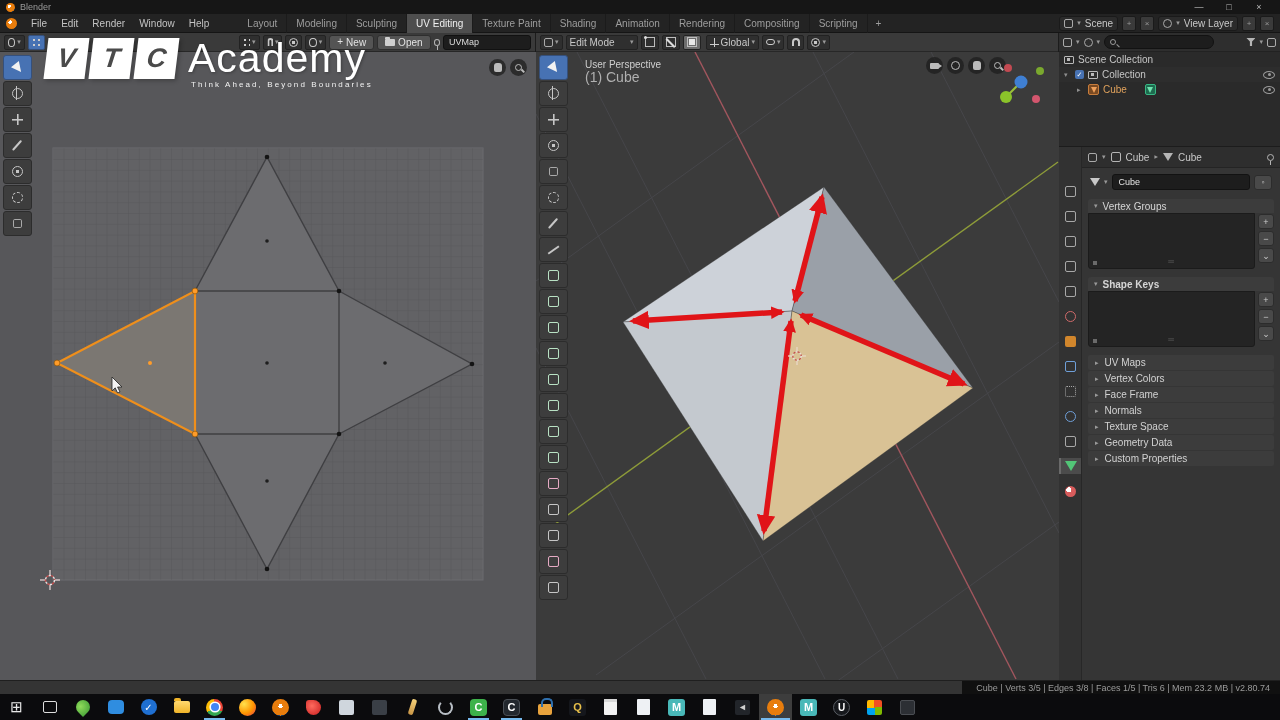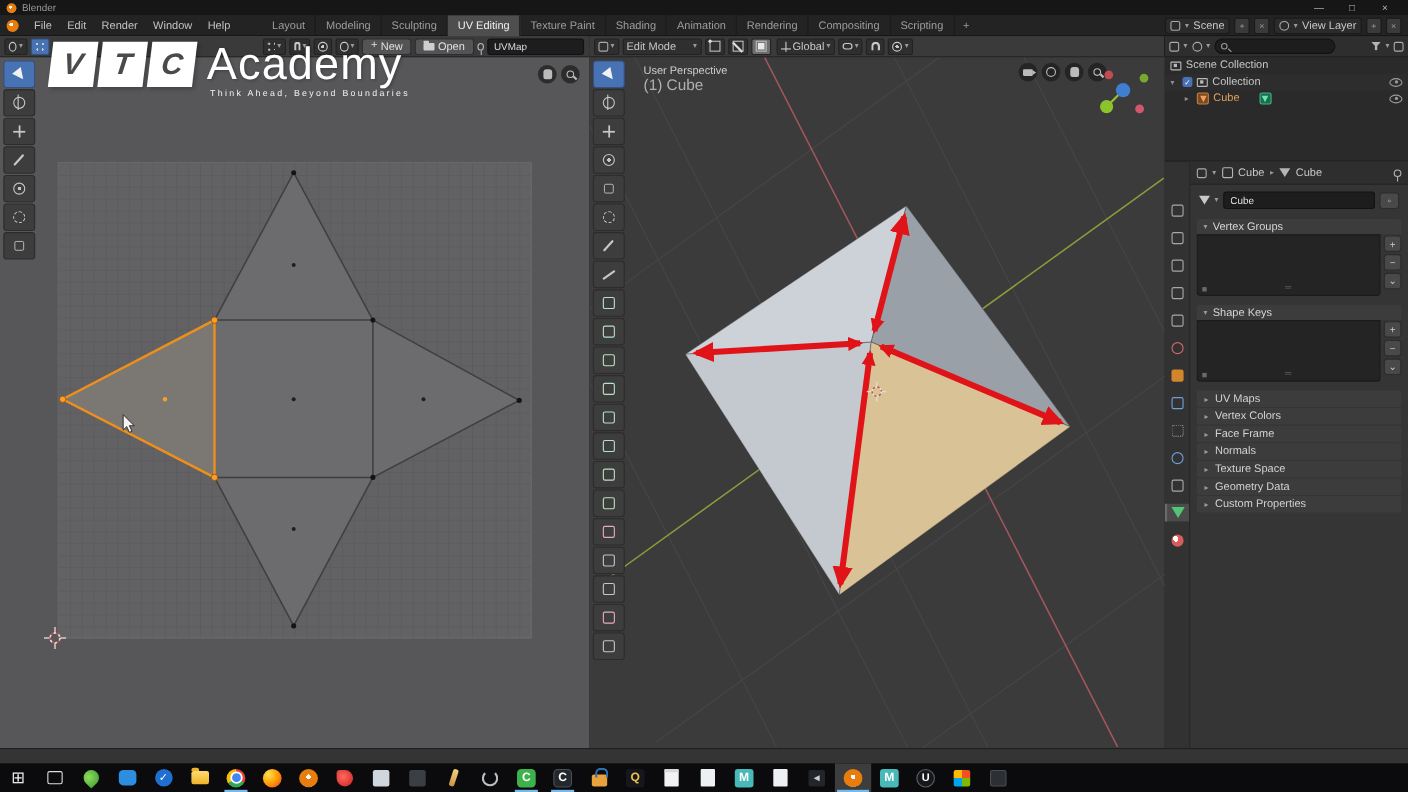--- a/index.html
+++ b/index.html
@@ -702,21 +702,21 @@
               <span class="corner"></span>
               <span class="handle">═</span>
             </div>
             <div class="side-btns">
               <span class="sq-btn">+</span>
               <span class="sq-btn">−</span>
               <span class="sq-btn">⌄</span>
             </div>
           </div>
 
-          <div class="sec-head" style="margin-top:8px;">
+          <div class="sec-head" style="margin-top:8px;font-weight:bold;">
             <span class="tri">▾</span>
             <span>Shape Keys</span>
           </div>
           <div class="sec-body">
             <div class="list-box">
               <span class="corner"></span>
               <span class="handle">═</span>
             </div>
             <div class="side-btns">
               <span class="sq-btn">+</span>
@@ -747,20 +747,21 @@
               <div class="prop-row-collapsed">
                 <span>Custom Properties</span>
               </div>
             </div>
         </div>
       </div>
     </aside>
   </div>
 
   <div class="statusbar">
+    <div class="status-stats">Cube | Verts 3/5 | Edges 3/8 | Faces 1/5 | Tris 6 | Mem 23.2 MB | v2.80.74</div>
   </div>
 
   <div class="taskbar">
     <div id="tb-icons" style="display:flex;">
         <div class="tb-cell">
           <div class="tb-icon tb-start">⊞</div>
         </div>
         <div class="tb-cell">
           <div class="tb-icon tb-task-view"></div>
         </div>

